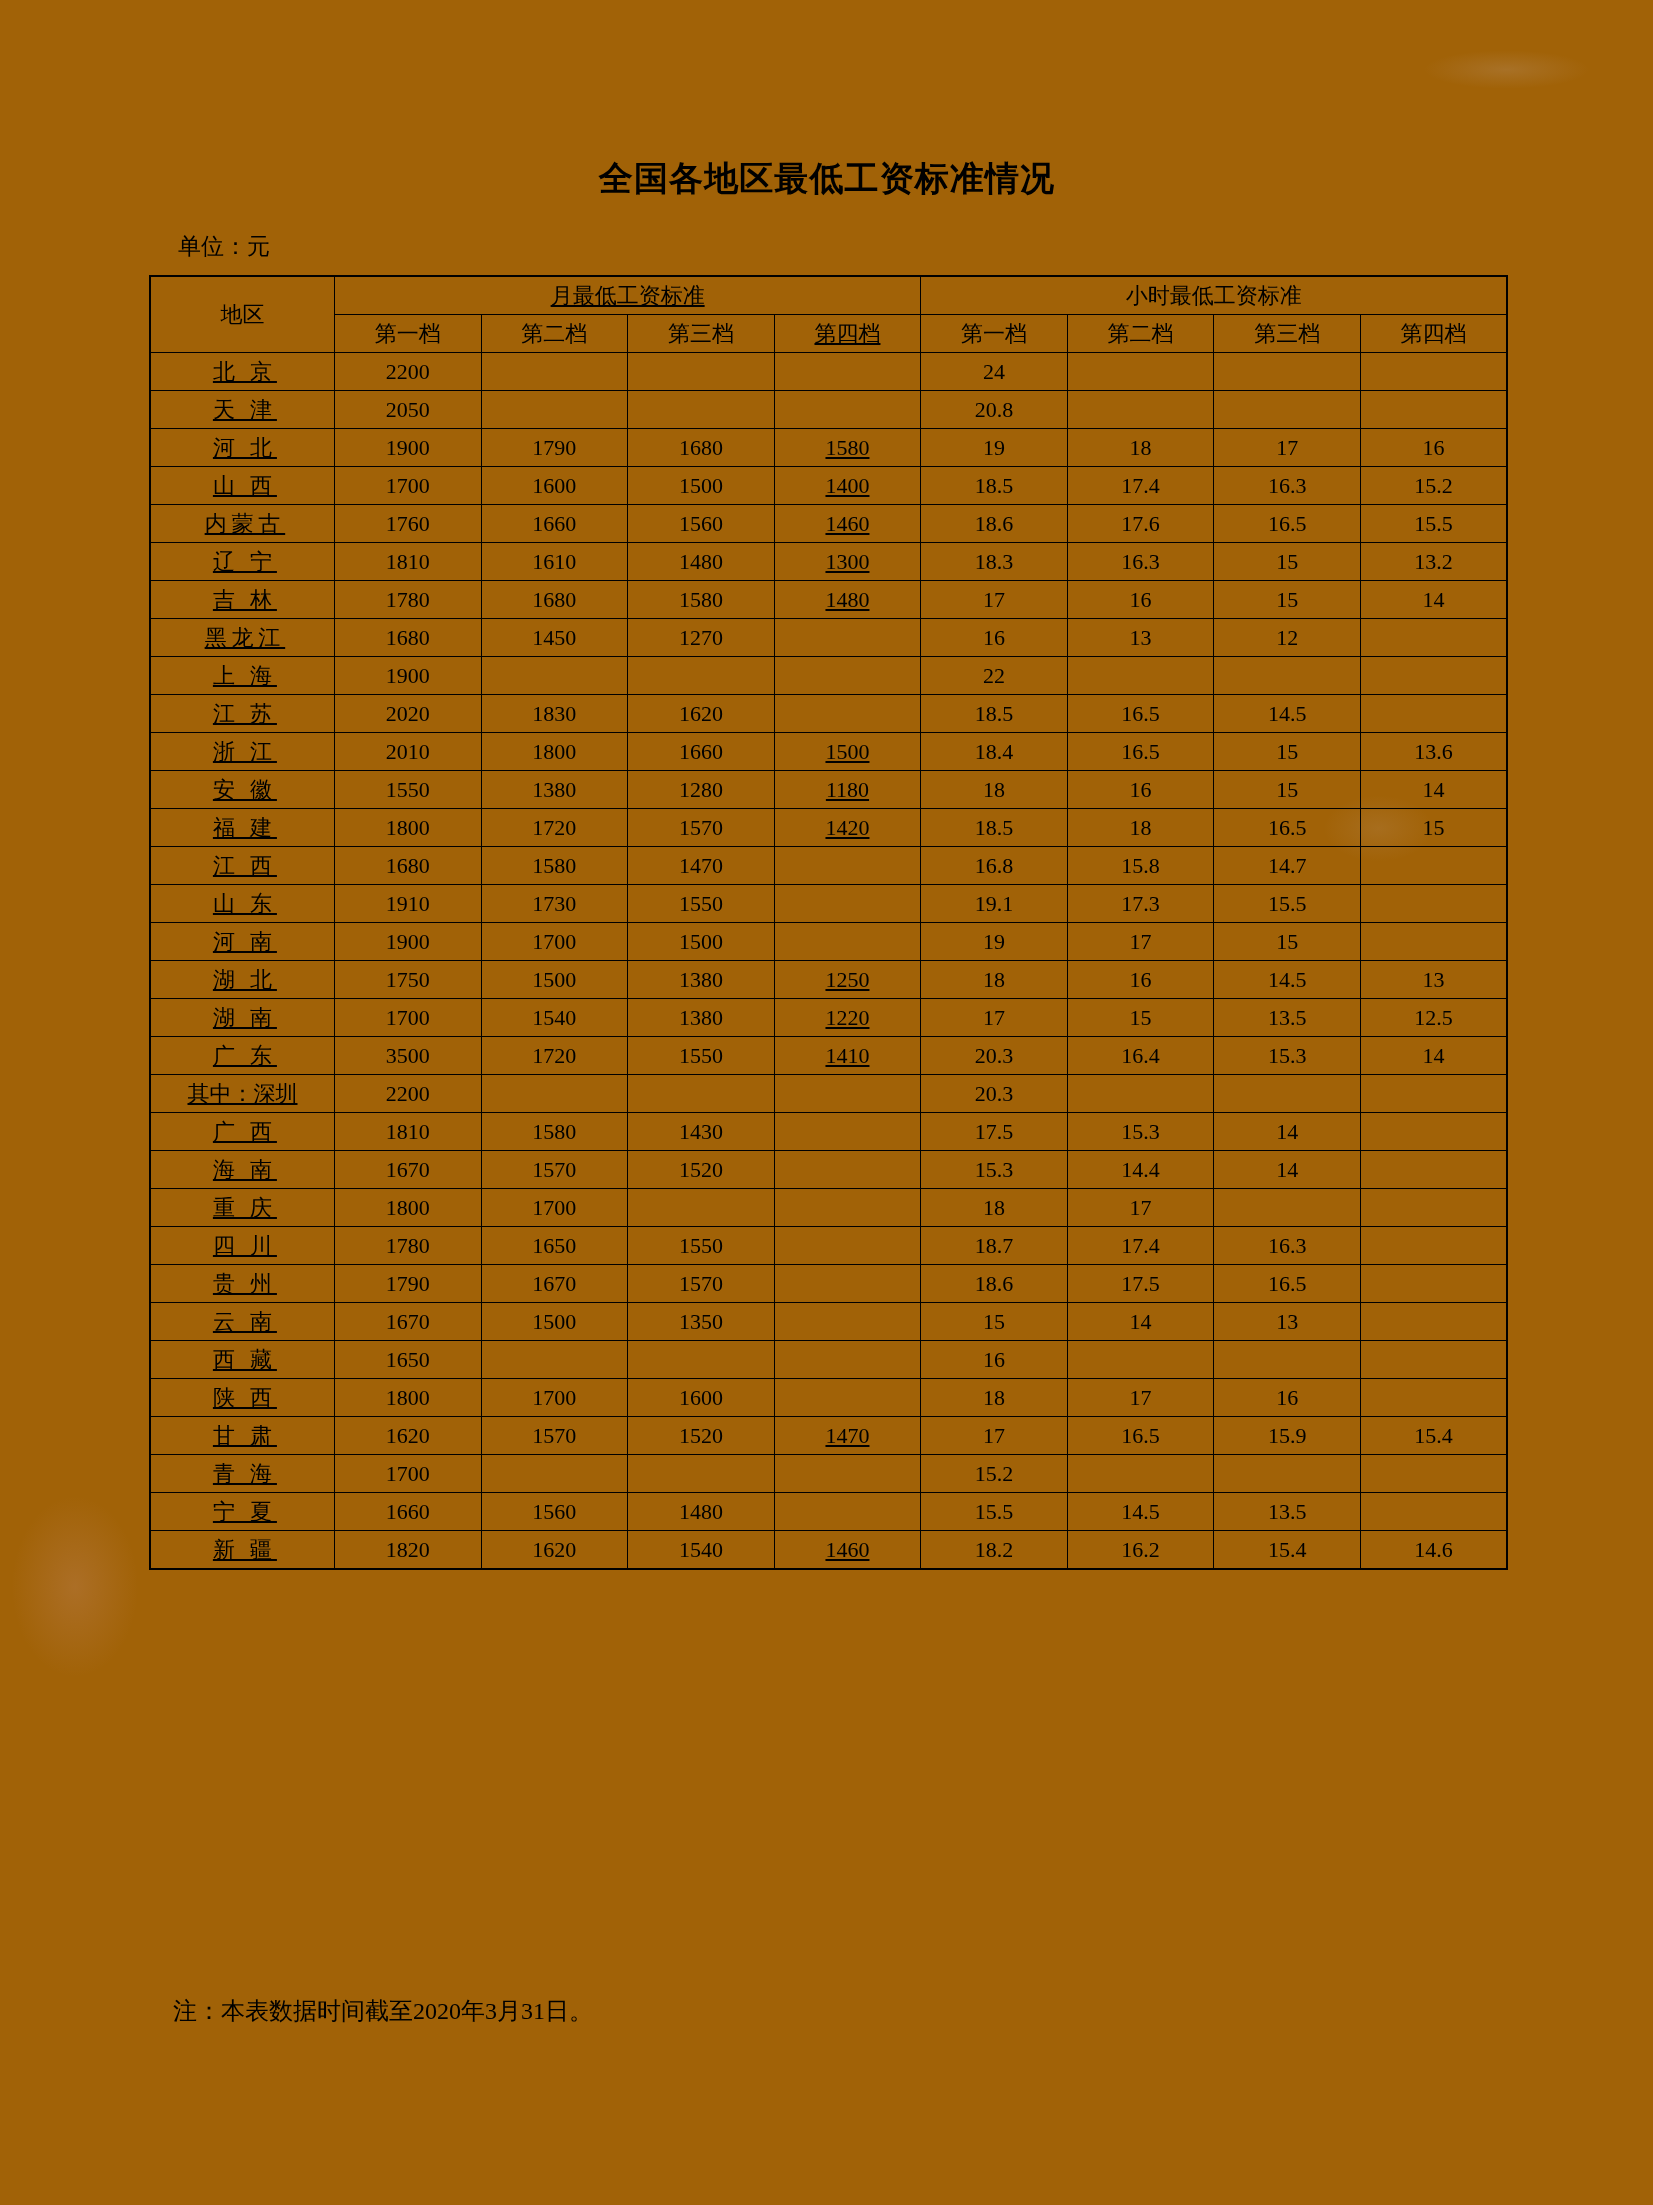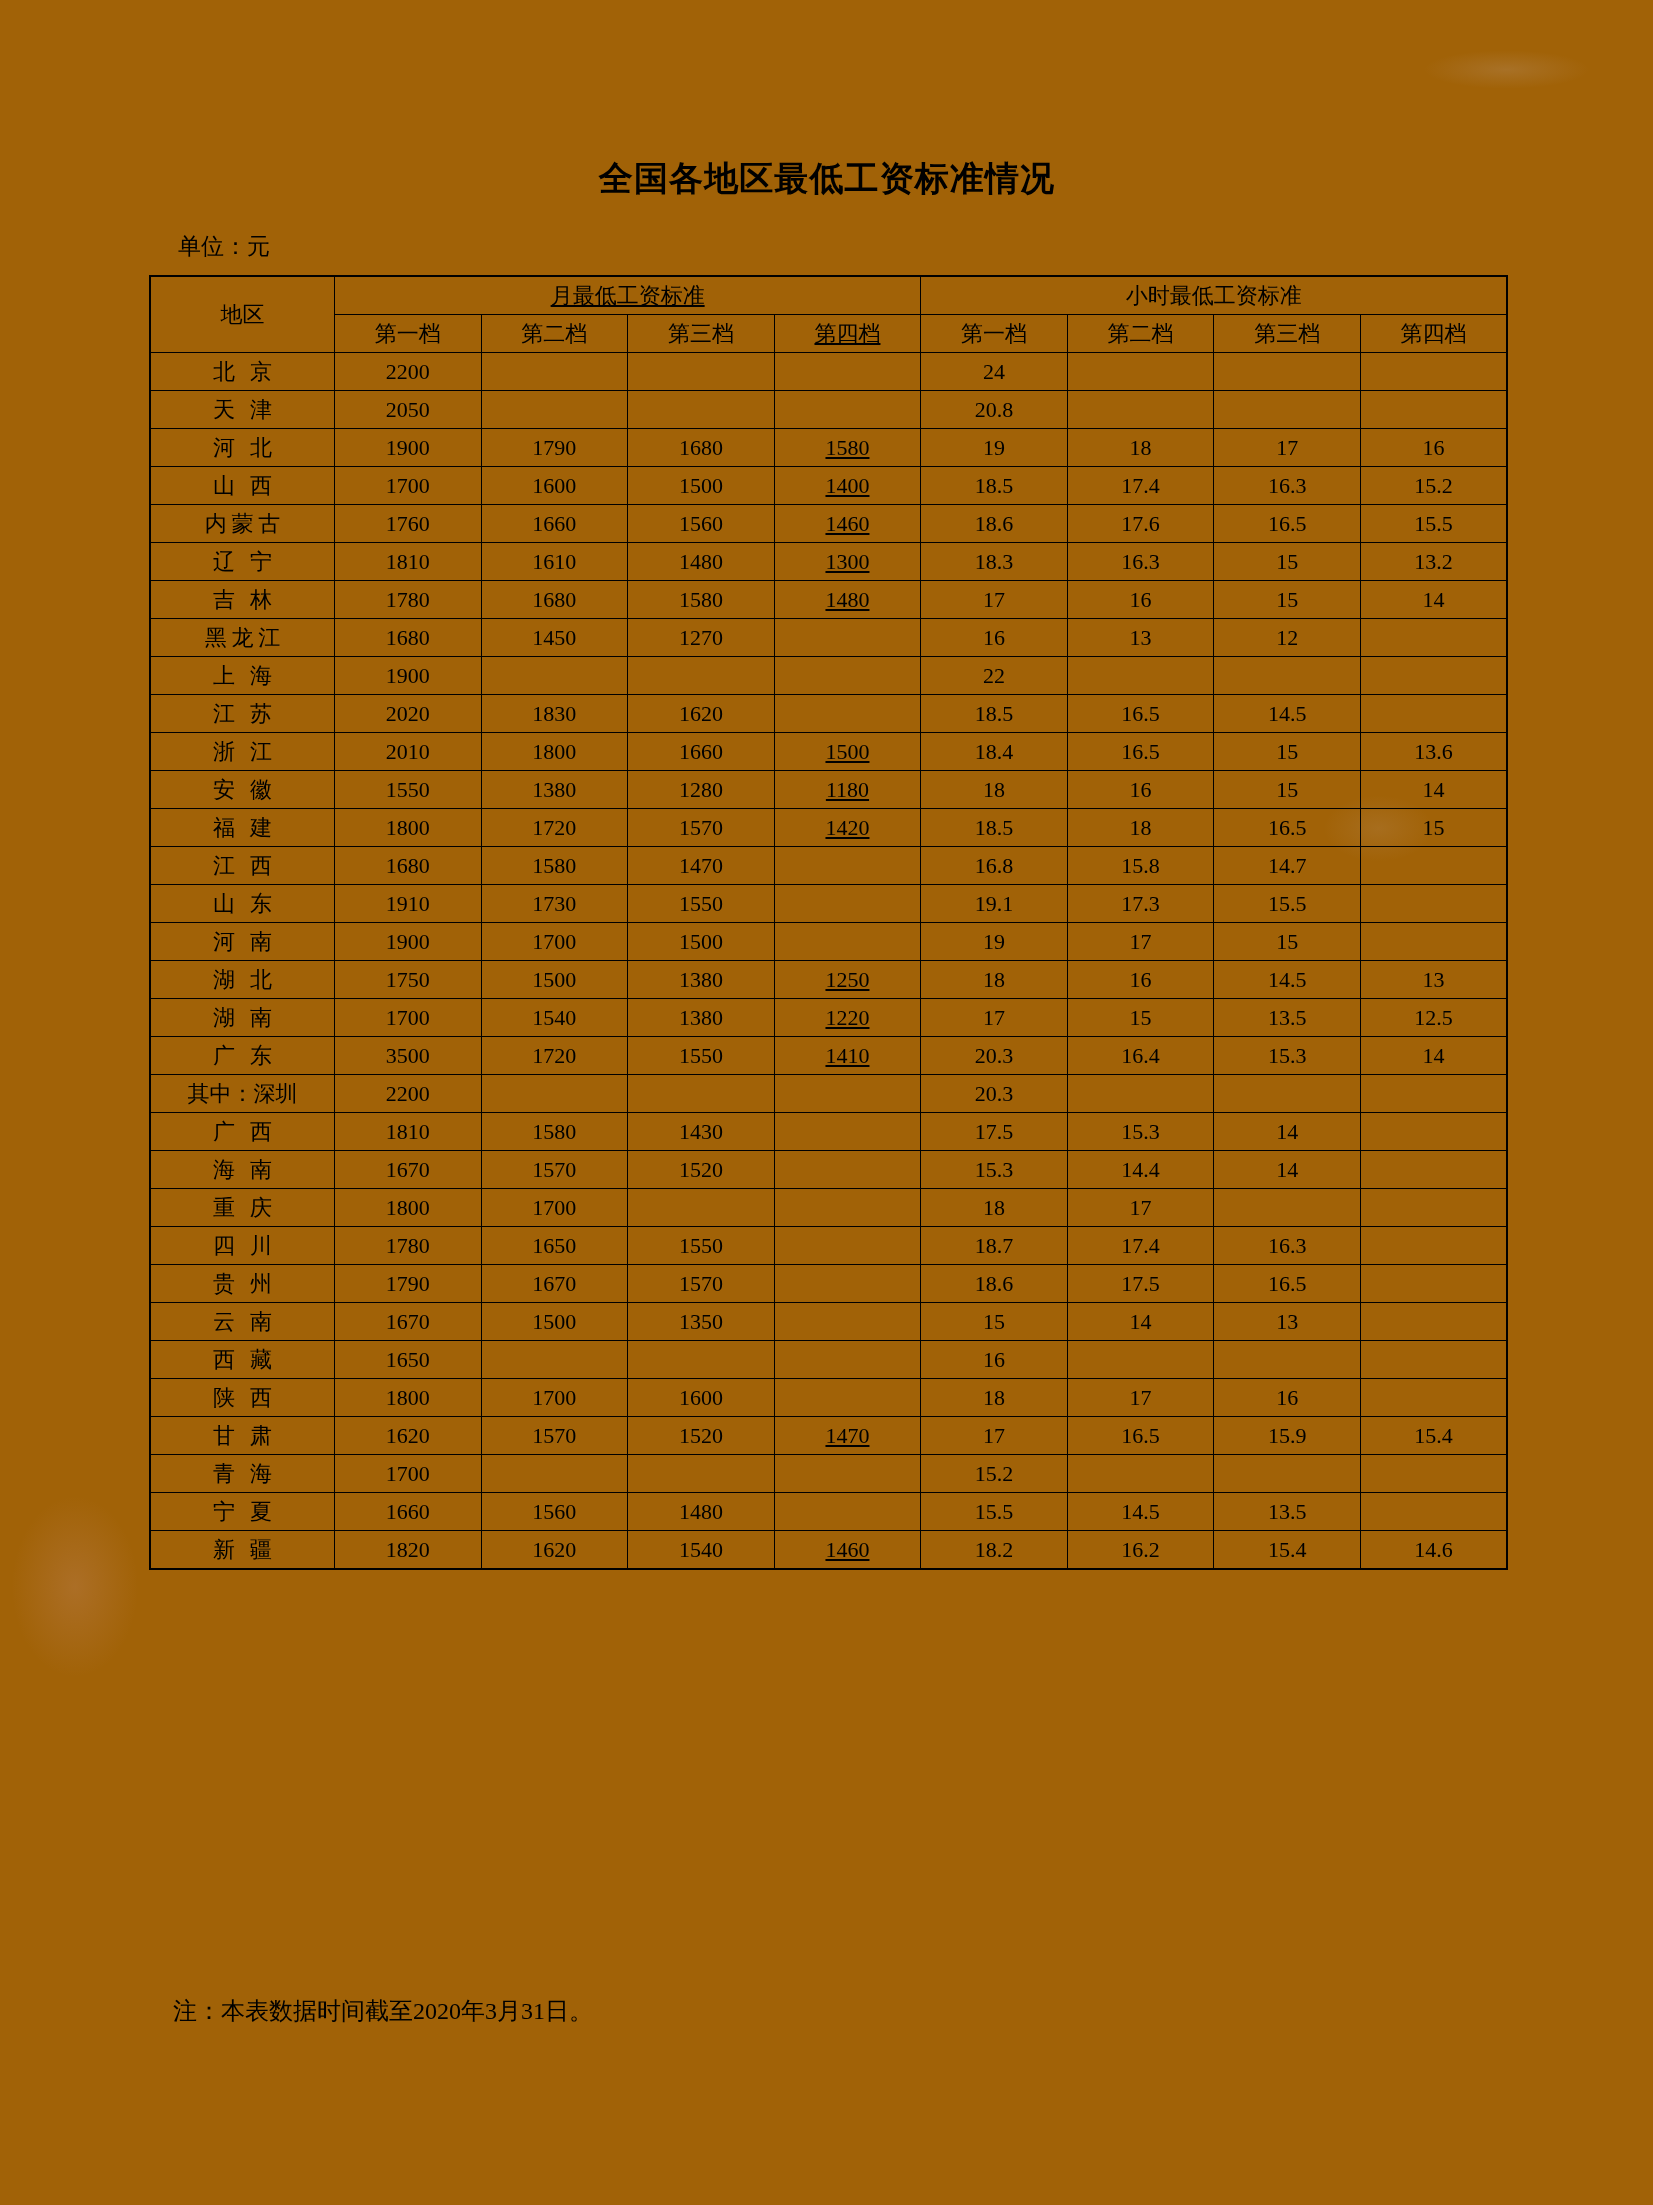--- a/index.html
+++ b/index.html
@@ -80,20 +80,21 @@
     font-size: 22px;
     height: 40px;
   }
   .region-head {
     font-size: 24.5px;
   }
   .region-cell {
     font-size: 23px;
     letter-spacing: 0.22em;
     text-indent: 0.22em;
+    text-decoration: underline;
   }
   .region-cell.nospace {
     letter-spacing: 0;
     text-indent: 0;
   }
   .num {
     font-size: 23px;
   }
   .thick-right { border-right: 2.8px solid #000; text-decoration: underline; }
   .note {

